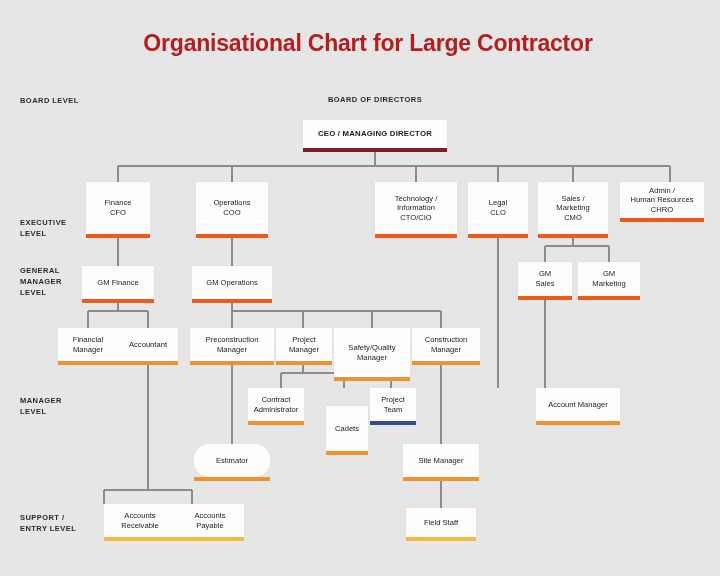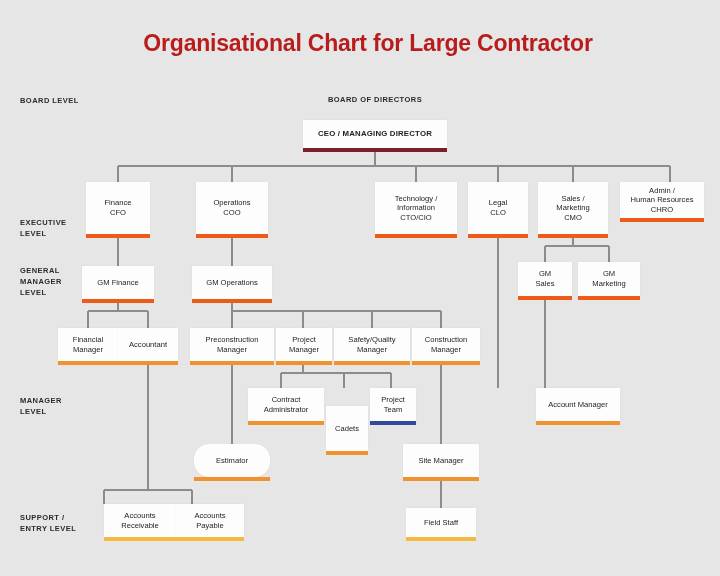--- a/index.html
+++ b/index.html
@@ -254,33 +254,33 @@
 Manager</span>
     <span class="accent" style="background:#f0922d;"></span>
   </div>
 
   <div class="node" style="left:276px; top:328px; width:56px; height:33px;">
     <span class="node-text">Project
 Manager</span>
     <span class="accent" style="background:#f0922d;"></span>
   </div>
 
-  <div class="node" style="left:334px; top:328px; width:76px; height:33px;">
+  <div class="node" style="left:334px; top:328px; width:76px; height:49px;">
     <span class="node-text">Safety/Quality
 Manager</span>
     <span class="accent" style="background:#f0922d;"></span>
   </div>
 
   <div class="node" style="left:412px; top:328px; width:68px; height:33px;">
     <span class="node-text">Construction
 Manager</span>
     <span class="accent" style="background:#f0922d;"></span>
   </div>
 
-  <div class="node" style="left:248px; top:388px; width:76px; height:33px;">
+  <div class="node" style="left:248px; top:388px; width:56px; height:33px;">
     <span class="node-text">Contract
 Administrator</span>
     <span class="accent" style="background:#f0922d;"></span>
   </div>
 
   <div class="node" style="left:326px; top:406px; width:42px; height:45px;">
     <span class="node-text">Cadets</span>
     <span class="accent" style="background:#f0922d;"></span>
   </div>
 

